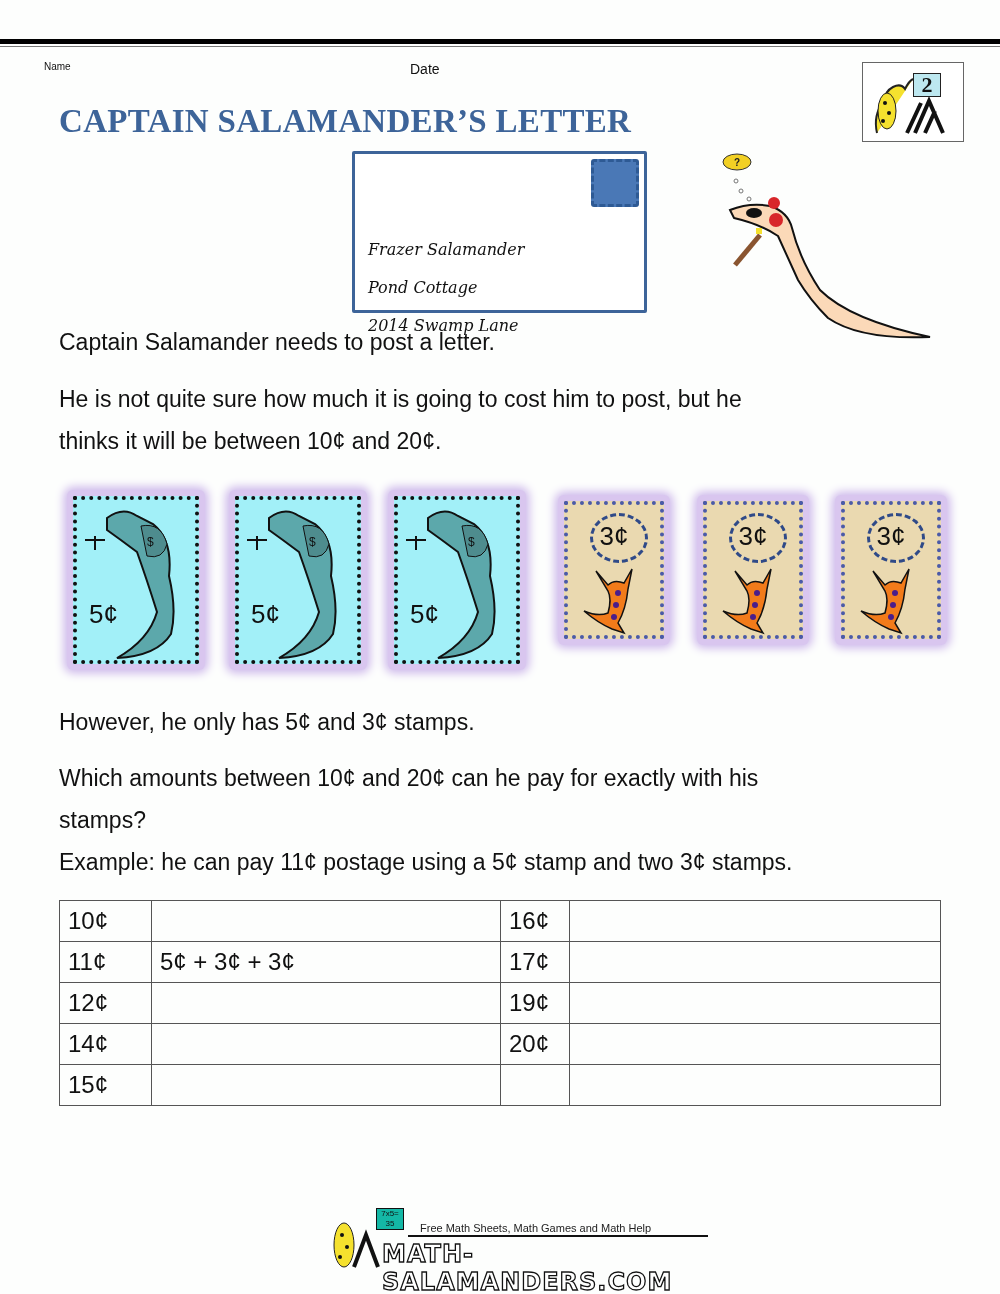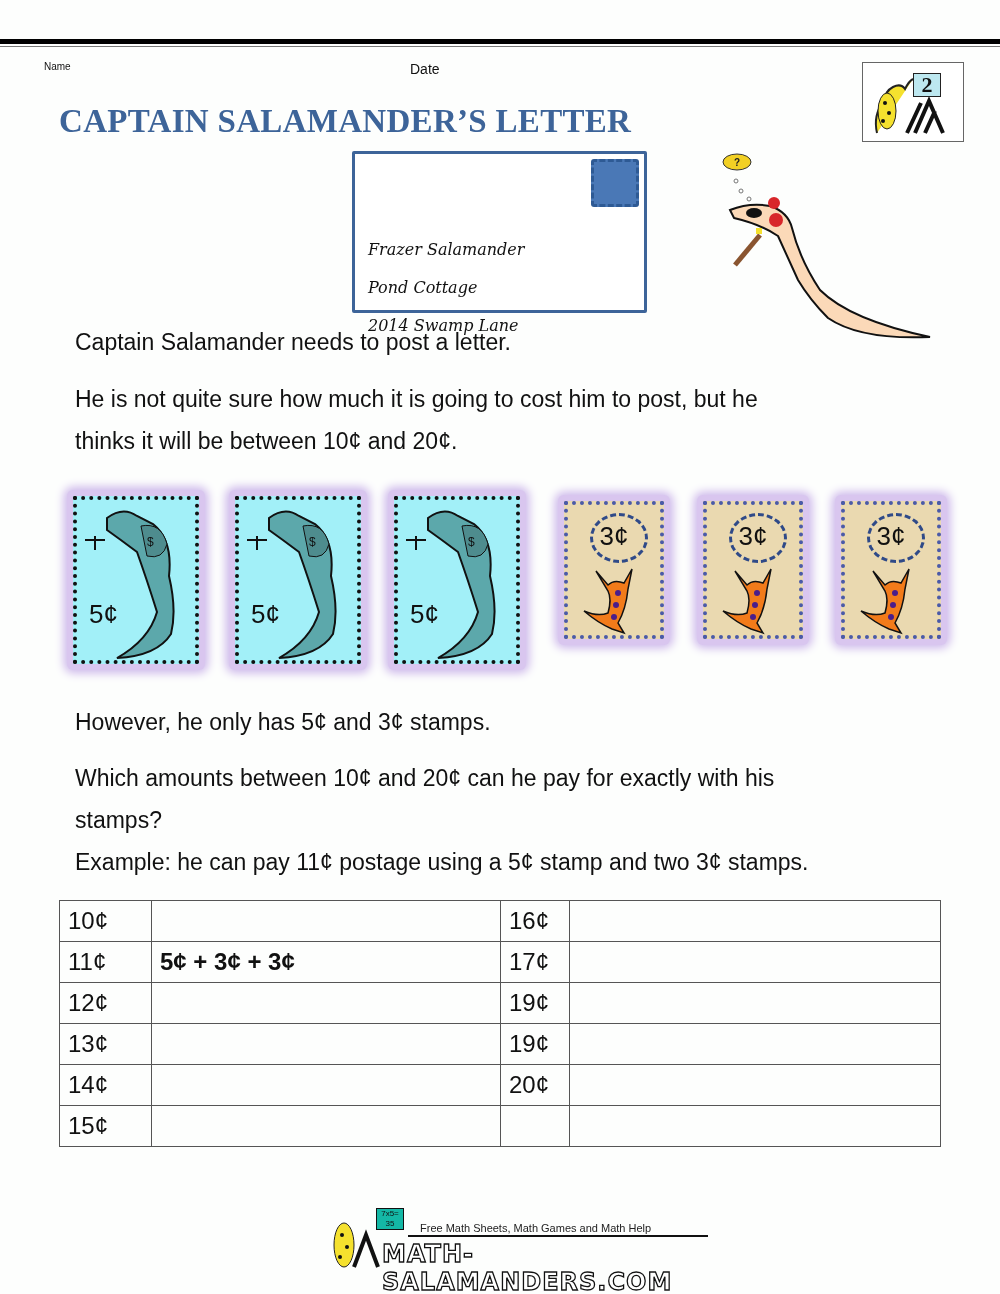--- a/index.html
+++ b/index.html
@@ -8,32 +8,32 @@
   .top-rule2 { position: absolute; left: 0; top: 46px; width: 1000px; height: 1px; background: #777; }
   .label-name { position: absolute; left: 44px; top: 61px; font-size: 10px; }
   .label-date { position: absolute; left: 410px; top: 61px; font-size: 14px; }
   .title { position: absolute; left: 59px; top: 103px; font-family: "Liberation Serif", "DejaVu Serif", serif; font-size: 33px; color: #3d6499; letter-spacing: 0.3px; }
   .grade-logo { position: absolute; left: 862px; top: 62px; width: 102px; height: 80px; border: 1px solid #666; background: #fff; }
   .grade-board { position: absolute; left: 50px; top: 10px; width: 28px; height: 24px; background: #bde8f0; border: 1.5px solid #222; font-family: "Liberation Serif", serif; font-weight: bold; font-size: 22px; text-align: center; line-height: 22px; }
   .envelope { position: absolute; left: 352px; top: 151px; width: 295px; height: 162px; border: 3px solid #3d6499; background: #fff; border-radius: 2px; }
   .env-stamp { position: absolute; left: 236px; top: 5px; width: 48px; height: 48px; background: #4a78b6; border: 3px dashed #2e5a94; border-radius: 3px; }
   .env-line { position: absolute; left: 13px; font-family: "DejaVu Serif", serif; font-style: italic; font-size: 16px; color: #111; margin-top: 44px; }
   .salamander-fig { position: absolute; left: 700px; top: 150px; width: 240px; height: 190px; }
-  .para { position: absolute; left: 75px; font-size: 23px; line-height: 42px; color: #111; }
+  .para { position: absolute; left: 59px; font-size: 23px; line-height: 42px; color: #111; }
   .stamp { position: absolute; top: 490px; width: 138px; height: 180px; border-radius: 6px; box-shadow: 0 0 10px 3px #cbb5ea; background: #d9c6ef; }
   .stamp-inner { position: absolute; left: 6px; top: 6px; right: 6px; bottom: 6px; }
   .stamp5 .stamp-inner { background: #a2f0f8; border: 4px dotted #111; }
   .stamp3 .stamp-inner { background: #ead9b0; border: 4px dotted #4a5aa8; }
   .stamp-value { position: absolute; font-size: 26px; color: #111; }
   .stamp5 .stamp-value { left: 12px; bottom: 30px; }
   .stamp3 .stamp-value { left: 0; right: 0; top: 16px; text-align: center; }
   .ring { position: absolute; left: 28px; top: 8px; width: 58px; height: 50px; border: 3px dashed #2f4a88; border-radius: 50%; }
   table.answers { position: absolute; left: 59px; top: 900px; width: 882px; border-collapse: collapse; }
   table.answers td { border: 1px solid #555; height: 41px; font-size: 24px; padding: 0 8px; vertical-align: middle; }
-  .c1 { width: 92px; } .c2 { width: 349px; font-weight: bold; } .c3 { width: 69px; }
+  .c1 { width: 92px; } .c2 { width: 349px; } .c3 { width: 69px; }
   .footer { position: absolute; left: 320px; top: 1205px; width: 390px; height: 70px; }
   .footer-tag { position: absolute; left: 100px; top: 17px; font-size: 11px; font-weight: normal; color: #222; }
   .footer-rule { position: absolute; left: 88px; top: 30px; width: 300px; height: 2px; background: #111; }
   .footer-brand { position: absolute; left: 62px; top: 35px; font-family: "DejaVu Sans", sans-serif; font-size: 24px; letter-spacing: 1px; color: #fff; -webkit-text-stroke: 1.3px #111; font-weight: bold; }
   .footer-board { position: absolute; left: 56px; top: 3px; width: 28px; height: 22px; background: #14b8a6; border: 1px solid #111; font-size: 8px; line-height: 10px; text-align: center; }
 </style>
 </head>
 <body>
 
 <div class="top-rule"></div>
@@ -175,26 +175,20 @@
     <td class="c3">17¢</td>
     <td></td>
   </tr>
   <tr>
     <td class="c1">12¢</td>
     <td class="c2"></td>
     <td class="c3">19¢</td>
     <td></td>
   </tr>
   <tr>
-    <td class="c1">13¢</td>
-    <td class="c2"></td>
-    <td class="c3">19¢</td>
-    <td></td>
-  </tr>
-  <tr>
     <td class="c1">14¢</td>
     <td class="c2"></td>
     <td class="c3">20¢</td>
     <td></td>
   </tr>
   <tr>
     <td class="c1">15¢</td>
     <td class="c2"></td>
     <td class="c3"></td>
     <td></td>

